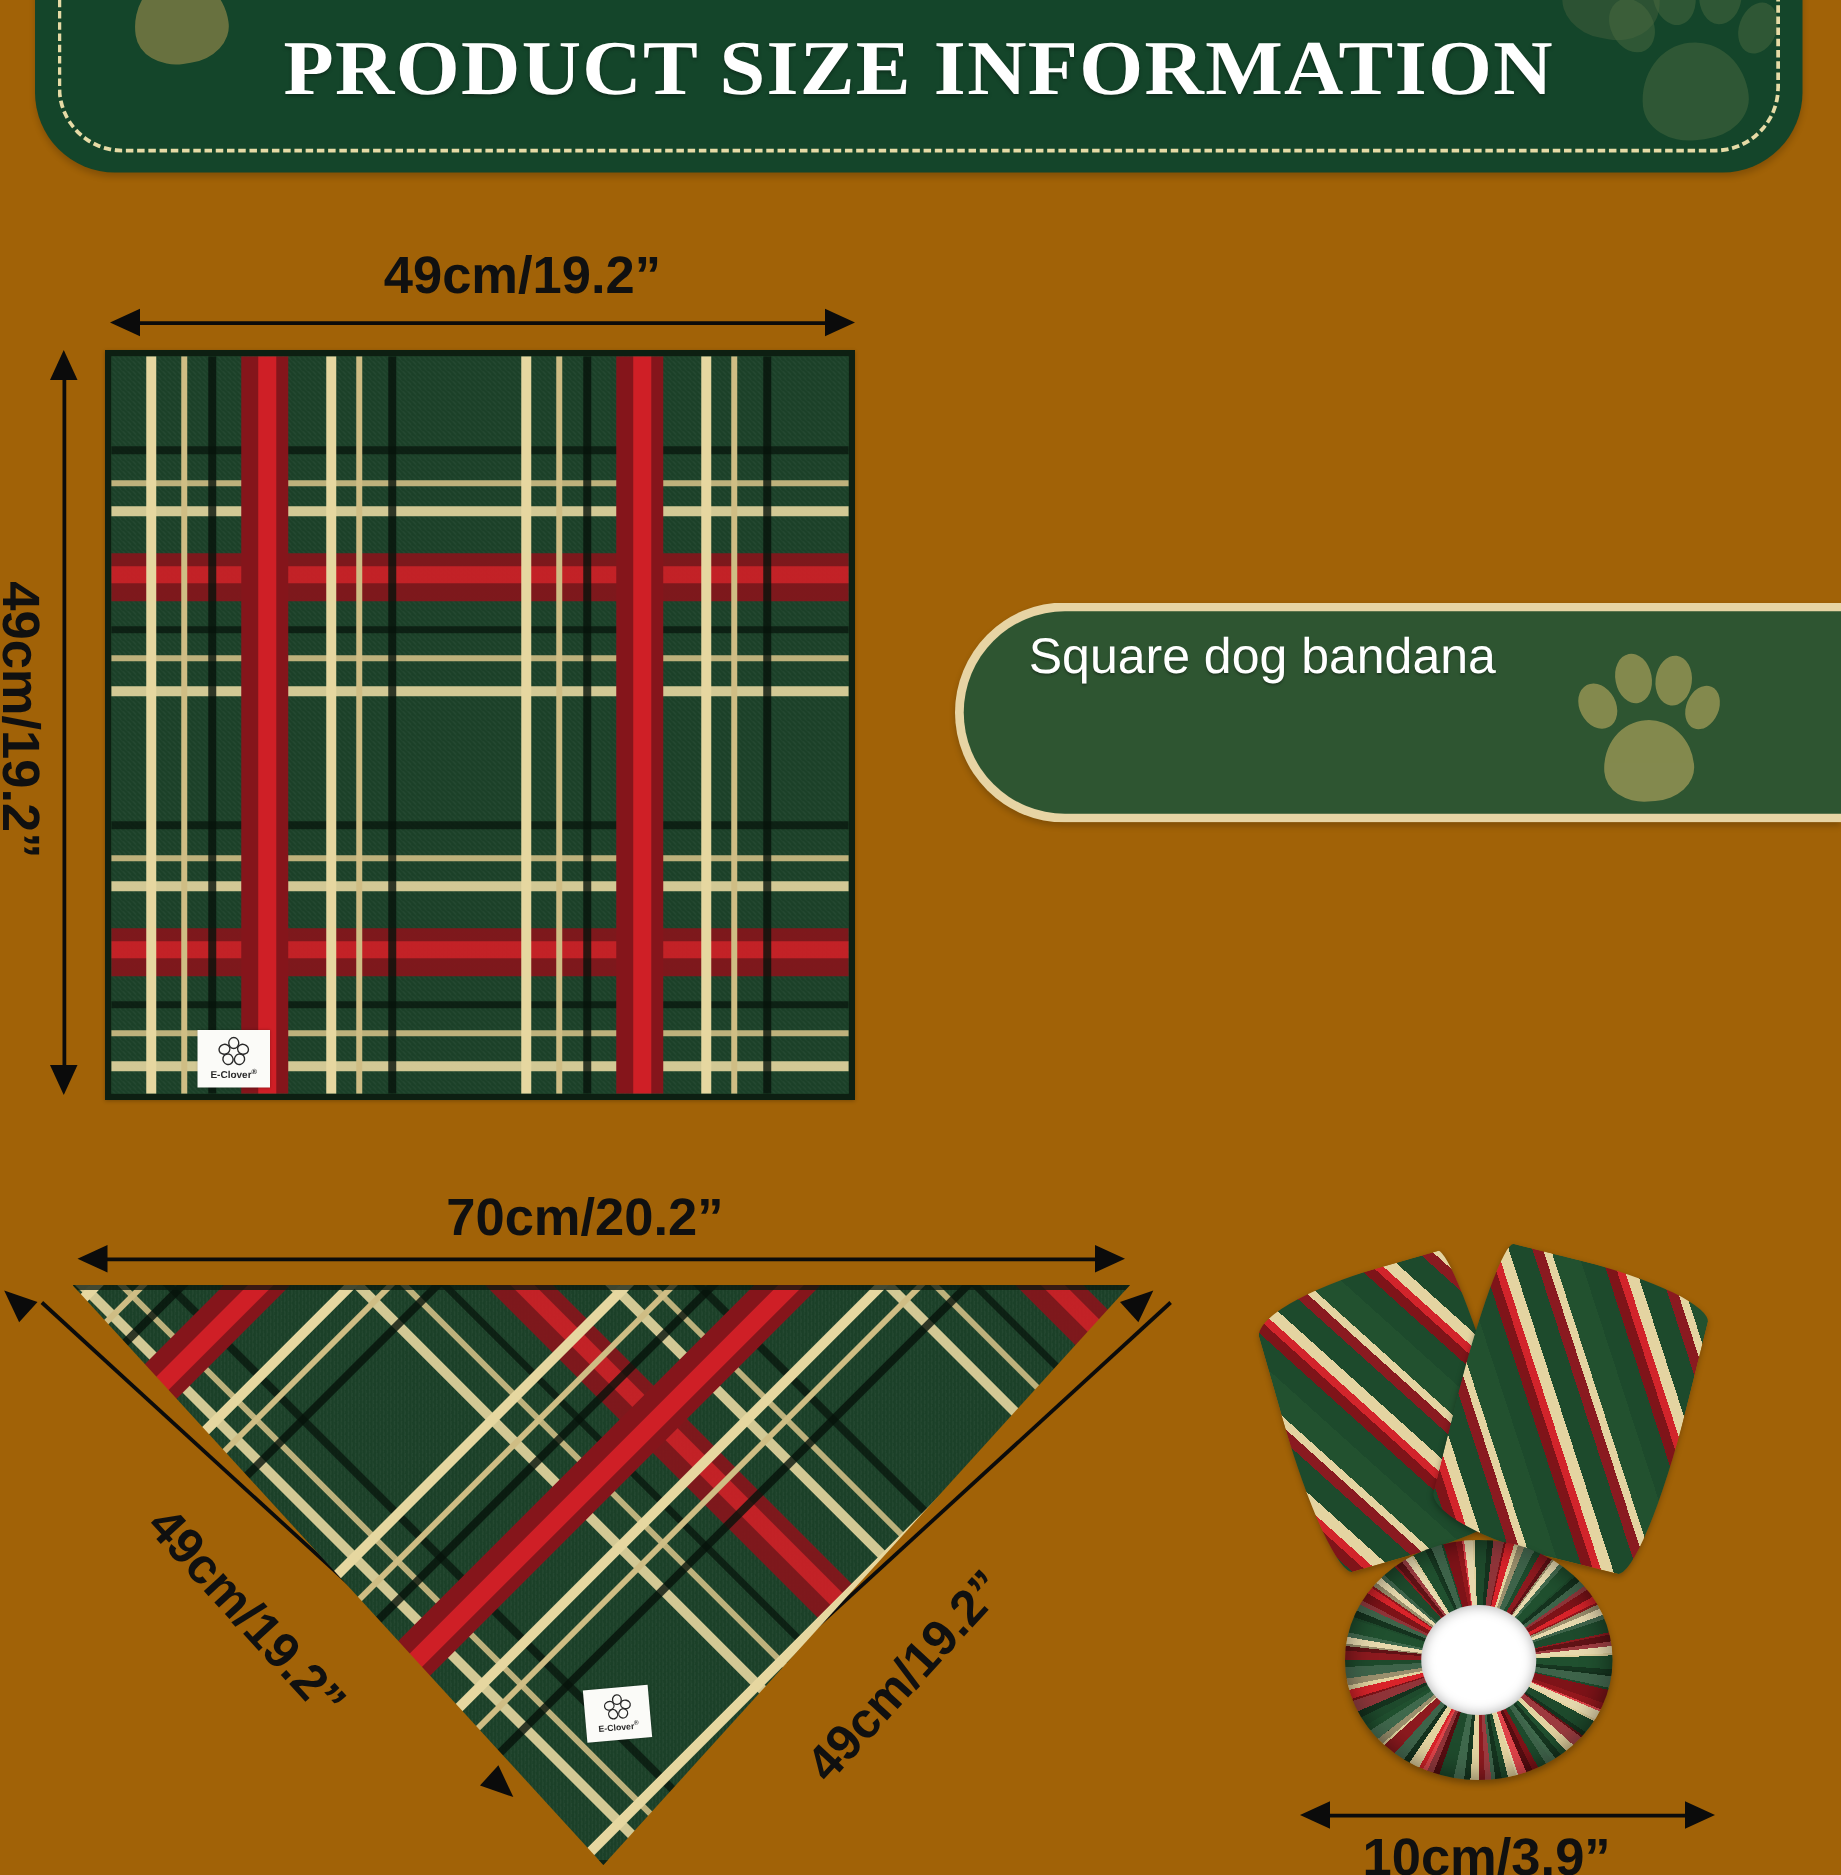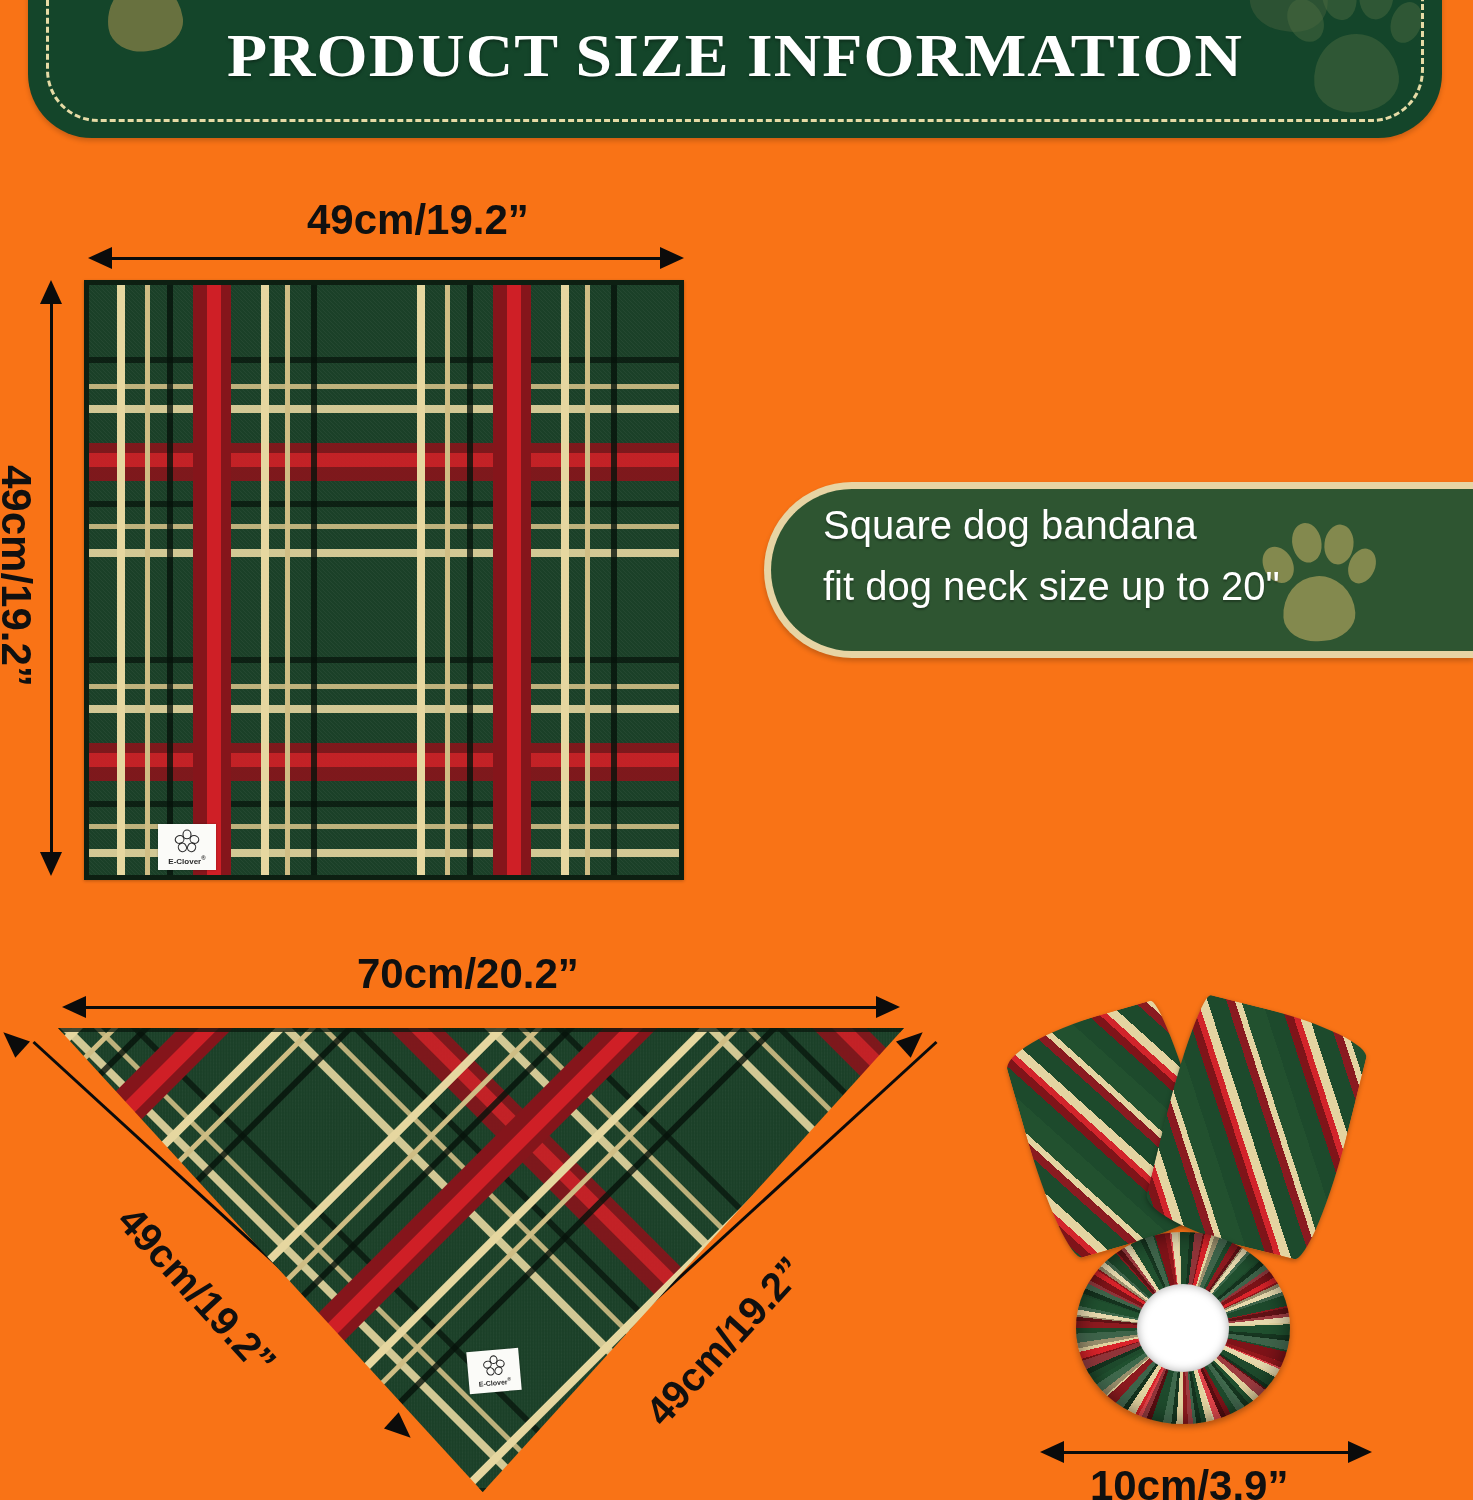--- a/index.html
+++ b/index.html
@@ -2,21 +2,21 @@
 <html><head>
 <meta charset="utf-8">
 <title>Product Size Information</title>
 <style>
   html,body{margin:0;padding:0;background:#ffffff;}
   body{
     width:1473px;height:1500px;position:relative;overflow:hidden;
     font-family:"Liberation Sans", sans-serif;
     -webkit-font-smoothing:antialiased;
   }
-  .stage{position:absolute;inset:0;background:#f97316;}
+  .stage{position:absolute;inset:0;background:#a16207;}
 
   
   .banner{
     position:absolute;left:28px;top:-58px;width:1414px;height:196px;
     background:#14452a;
     border-radius:0 0 64px 64px;
     overflow:hidden;
     box-shadow:0 3px 5px rgba(0,0,0,.18);
   }
   .banner-dash{
@@ -301,21 +301,20 @@
   <div class="callout">
     <div class="paw paw-callout">
       <span class="pad" style="left:2%;top:18%;width:26%;height:32%;transform:rotate(-24deg)"></span>
       <span class="pad" style="left:29%;top:1%;width:26%;height:33%;transform:rotate(-7deg)"></span>
       <span class="pad" style="left:57%;top:4%;width:26%;height:33%;transform:rotate(11deg)"></span>
       <span class="pad" style="left:78%;top:25%;width:23%;height:30%;transform:rotate(27deg)"></span>
       <span class="heel" style="left:16%;top:46%;width:64%;height:54%;"></span>
     </div>
     <div class="callout-inner">
       <div class="callout-line">Square dog bandana</div>
-      <div class="callout-line">fit dog neck size up to 20"</div>
     </div>
   </div>
 
   <div>
     <div class="dim-label" style="left:357px;top:950px;font-size:42px;">70cm/20.2”</div>
     <div class="arrow-h" style="left:76px;top:1006px;width:812px;"></div>
     <span class="ah ah-l" style="left:62px;top:996px;"></span>
     <span class="ah ah-r" style="left:876px;top:996px;"></span>
   </div>
 

